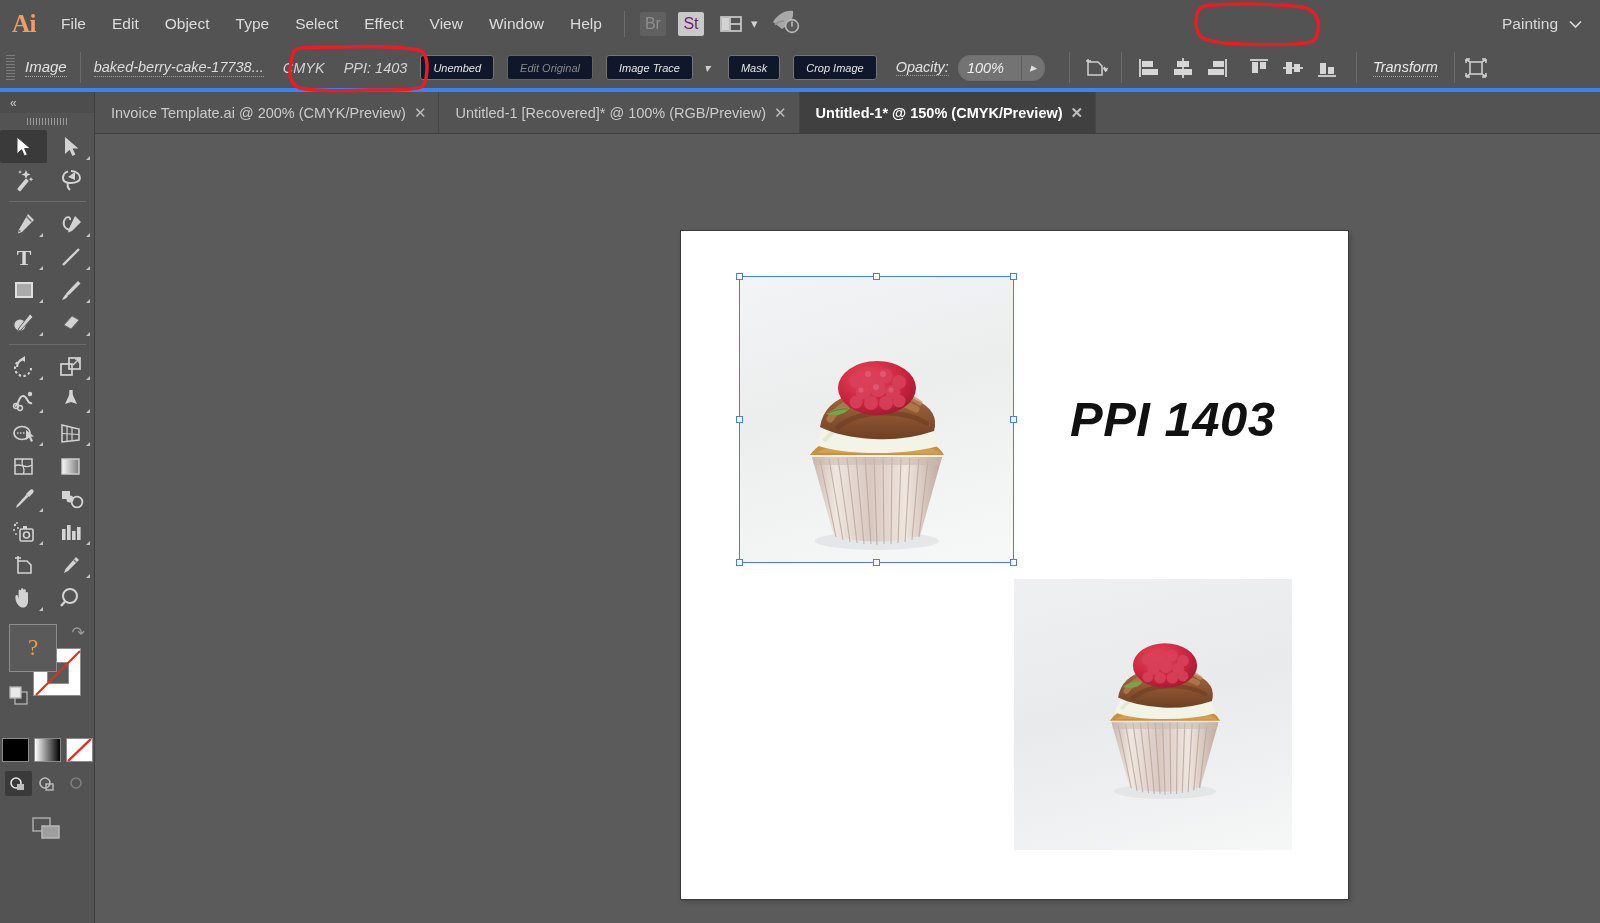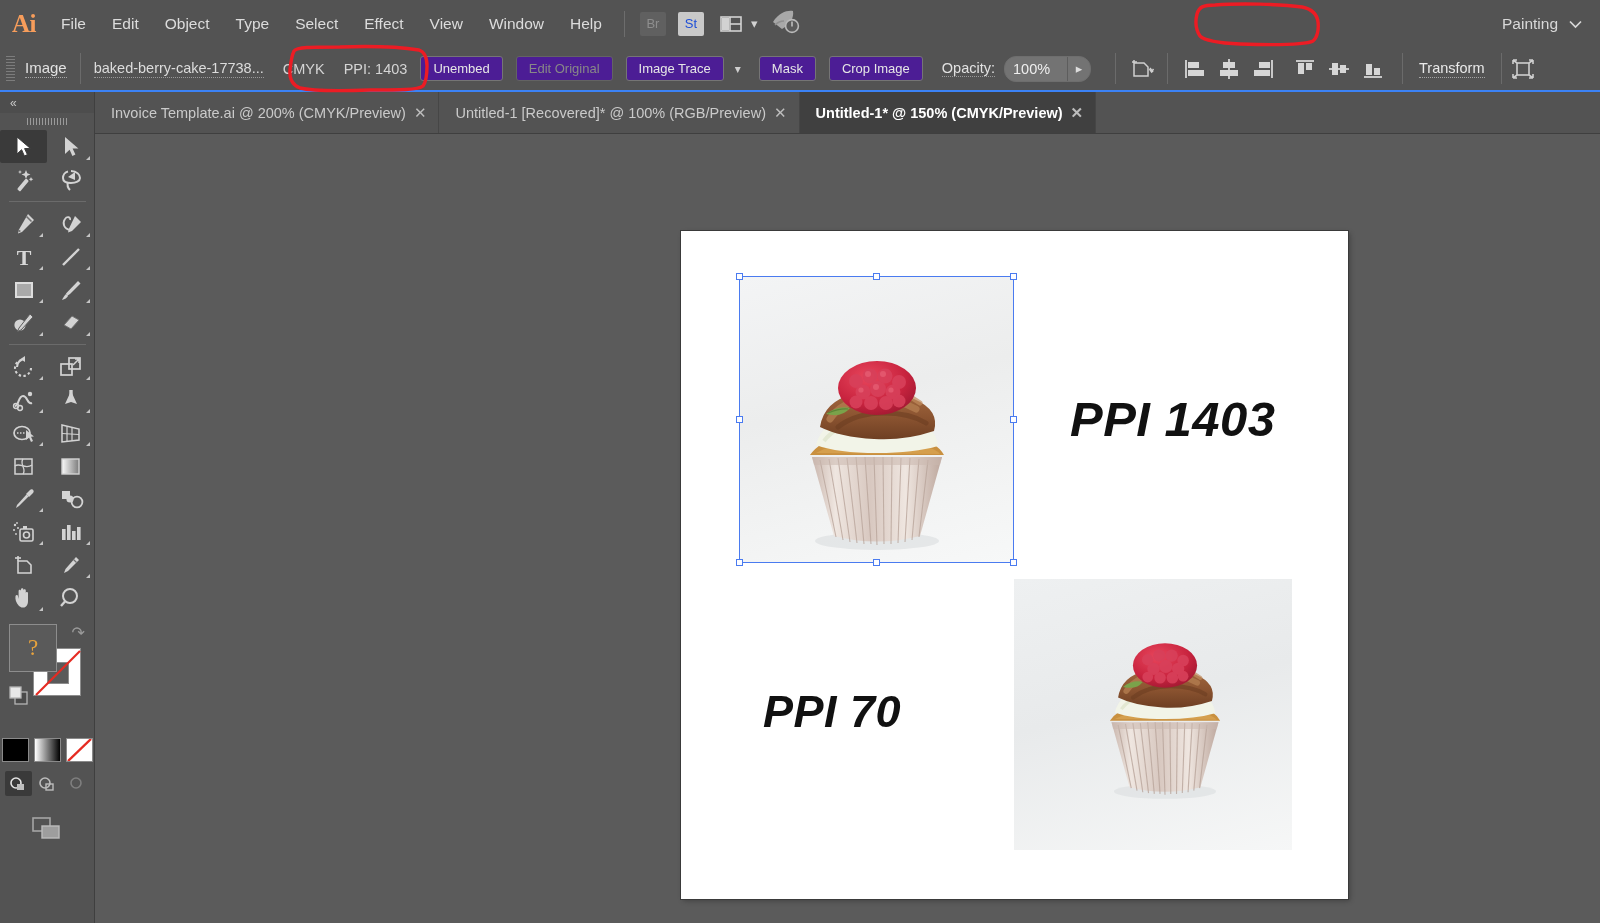--- a/index.html
+++ b/index.html
@@ -29,25 +29,25 @@
     padding: 0 13px; height: 47px; line-height: 47px;
     font-size: 15.5px; color: #dcdcdc; cursor: default;
     white-space: nowrap;
   }
   .menu-sep {
     width: 1px; height: 26px; background: #6d6d6d; margin: 0 9px;
   }
   .sq-btn {
     width: 26px; height: 24px; margin: 0 6px;
     display: flex; align-items: center; justify-content: center;
-    font-size: 13px; font-family: "Liberation Sans", sans-serif;
+    font-size: 16px; font-family: "Liberation Sans", sans-serif;
     border-radius: 2px;
   }
   .sq-btn.dim { color: #8e8e8e; background: #606060; }
-  .sq-btn.lit { color: #1d4ed8; background: #c9c9c9; }
+  .sq-btn.lit { color: #701a75; background: #c9c9c9; }
   .arrange-ico { display: flex; align-items: center; margin-left: 10px; }
   .chev { color: #d2d2d2; font-size: 13px; margin-left: 9px; }
   .rocket { margin-left: 14px; }
 
   .spacer { flex: 1; }
 
   .workspace-btn {
     height: 30px; padding: 0 12px; display: flex; align-items: center;
     gap: 11px; color: #d8d8d8; font-size: 15.5px; border-radius: 2px;
     margin-right: 6px;
@@ -56,43 +56,43 @@
     width: 228px; height: 28px; background: #454545;
     border-radius: 3px; display: flex; align-items: center;
     gap: 7px; padding: 0 9px; margin-right: 14px;
   }
   .search-stock .ph { color: #9b9b9b; font-size: 14.5px; }
 
   
   .controlbar {
     position: absolute; left: 0; top: 47px; width: 1600px; height: 45px;
     background: #535353;
-    border-bottom: 2px solid #3b82f6;
-    display: flex; align-items: center; padding-left: 6px;
+    border-bottom: 4px solid #3b82f6;
+    display: flex; align-items: center; padding-left: 6px; font-style: italic;
   }
   .cb-grip {
     width: 9px; height: 26px;
     background-image: repeating-linear-gradient(to bottom, #8a8a8a 0 1px, transparent 1px 3px);
     margin-right: 10px; opacity: .75;
   }
   .cb-label-u {
     font-size: 15px; color: #e2e2e2;
     border-bottom: 1px dotted #a8a8a8; padding-bottom: 1px;
   }
   .cb-vsep { width: 1px; height: 31px; background: #6b6b6b; margin: 0 13px; }
   .cb-filename {
     font-size: 14.5px; color: #dcdcdc;
     border-bottom: 1px dotted #999; padding-bottom: 1px;
     max-width: 180px; overflow: hidden; white-space: nowrap;
   }
   .cb-meta { font-size: 14.5px; color: #d4d4d4; margin-left: 19px; }
   .cb-btn {
     height: 25px; padding: 0 12px; border: 1px solid #757575;
-    border-radius: 3px; background: #4c1d95; color: #e6e6e6;
-    font-size: 13px; display: flex; align-items: center;
+    border-radius: 3px; background: #0f172a; color: #e6e6e6;
+    font-size: 11px; display: flex; align-items: center;
     margin-left: 13px; white-space: nowrap;
   }
   .cb-btn.disabled { color: #888; border-color: #636363; }
   .cb-btn.nogap { margin-left: 0; }
   .trace-chev {
     width: 22px; height: 25px; display: flex; align-items: center;
     justify-content: center; color: #cfcfcf; font-size: 12px; margin-left: 3px;
   }
   .cb-opacity-label {
     font-size: 14.5px; color: #e2e2e2; margin-left: 19px;
@@ -832,21 +832,20 @@
         <div class="handle" style="left:133px; top:-4px"></div>
         <div class="handle" style="right:-4px; top:-4px"></div>
         <div class="handle" style="left:-4px;  top:139px"></div>
         <div class="handle" style="right:-4px; top:139px"></div>
         <div class="handle" style="left:-4px;  bottom:-4px"></div>
         <div class="handle" style="left:133px; bottom:-4px"></div>
         <div class="handle" style="right:-4px; bottom:-4px"></div>
       </div>
 
       <div class="ppi-text ppi-1403">PPI 1403</div>
-      <div class="ppi-text ppi-70">PPI 70</div>
     </div>
   </div>
 
   <div class="annot" style="left:0;top:0;width:1600px;height:923px">
     <svg width="1600" height="923" viewBox="0 0 1600 923">
 
       <path d="M300 88 C294 86, 289 80, 290 70 C291 60, 292 55, 294 51
                C297 47, 310 47, 340 47 C370 46, 400 47, 419 50
                C425 52, 427 58, 427 66 C427 74, 426 82, 423 86
                C418 90, 400 90, 370 90 C340 91, 312 91, 300 88 Z" fill="none" stroke="#ec1c24" stroke-width="3.4" stroke-linecap="round"></path>

